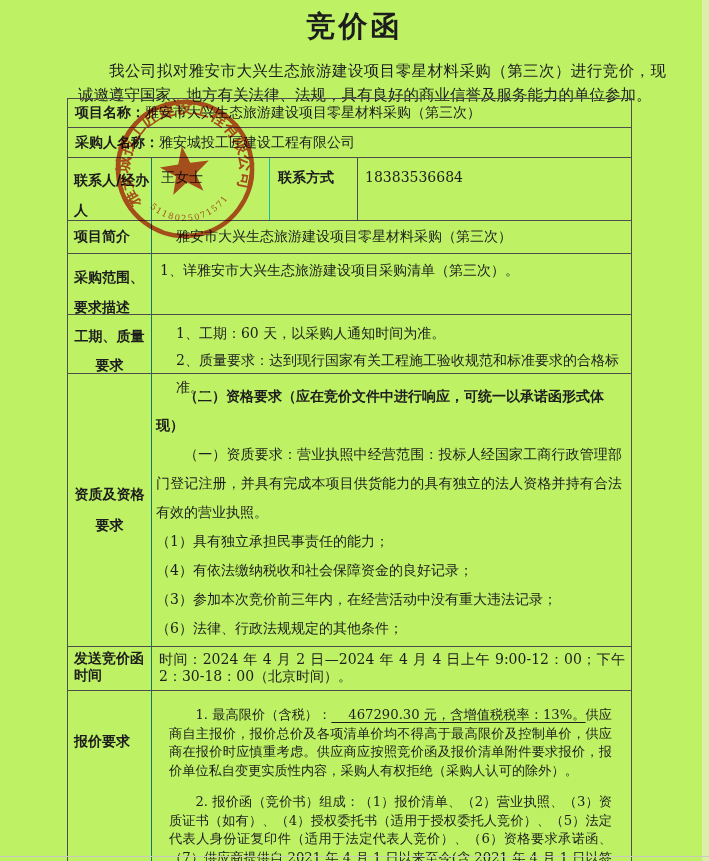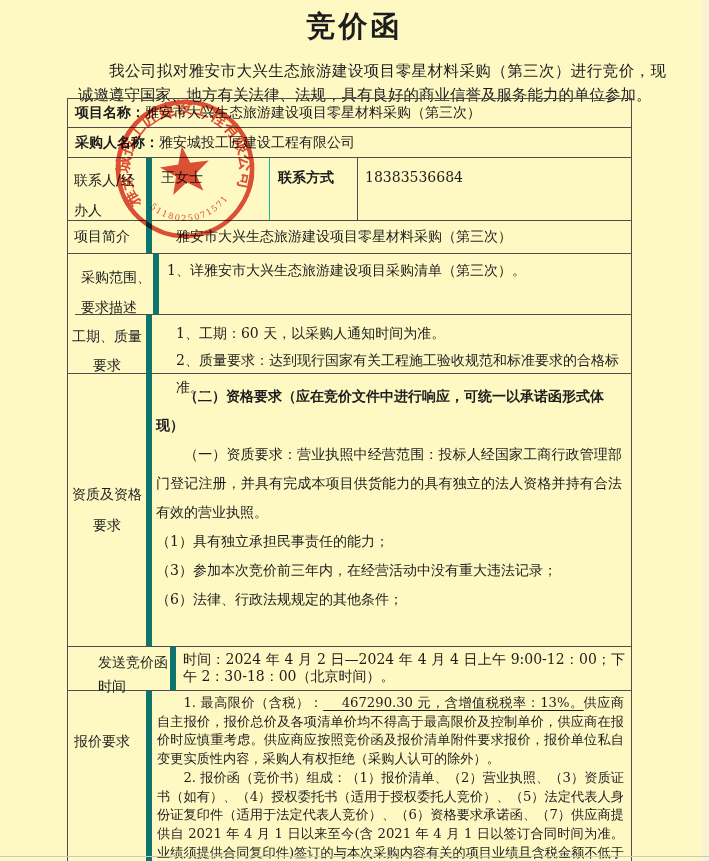--- a/index.html
+++ b/index.html
@@ -1,18 +1,18 @@
 <!DOCTYPE html>
 <html><head>
 <meta charset="utf-8">
 <style>
   html,body{margin:0;padding:0;background:#ffffff;}
   .page{
     position:relative;width:709px;height:861px;overflow:hidden;
-    background:#fef9c3;color:#1d1d1d;
+    background:#bef264;color:#1d1d1d;
     font-family:"DejaVu Serif","Liberation Serif",serif;
   }
   .scan-edge{position:absolute;right:0;top:0;width:7px;height:100%;background:#f2eedf;opacity:.55;}
   .scan-bottom-line{position:absolute;left:0;top:856px;width:100%;height:1px;background:#c9c9c2;}
   .doc-title{
     position:absolute;top:7px;left:0;width:100%;text-align:center;
     font-size:29px;font-weight:bold;letter-spacing:3px;
   }
   .intro{
     position:absolute;top:46px;left:64px;width:588px;margin:14px;
@@ -21,54 +21,54 @@
   
   .tbl{
     position:absolute;left:67px;top:98px;width:565px;box-sizing:border-box;
     border:1px solid #4e4e4e;border-bottom:none;font-size:14px;
   }
   .row{display:flex;box-sizing:border-box;border-bottom:1px solid #4e4e4e;}
   .row:last-child{border-bottom:none;}
   .cellfull{flex:1;display:flex;align-items:center;padding:0 8px 0 7px;box-sizing:border-box;}
   .b{font-weight:bold;}
   .lbl{
-    flex:0 0 84px;width:84px;box-sizing:border-box;border-right:6px solid #0f766e;
-    font-weight:normal;
+    flex:0 0 84px;width:84px;box-sizing:border-box;border-right:1px solid #0f766e;
+    font-weight:bold;
   }
   .val{flex:1;box-sizing:border-box;min-width:0;}
   .h-r1{height:29px;}
   .h-r2{height:30px;}
   .h-r3{height:63px;}
   .h-r4{height:33px;gap:16px;}
-  .h-r5{height:61px;margin-left:7px;}
+  .h-r5{height:61px;}
   .h-r6{height:59px;}
   .h-r7{height:273px;}
   .h-r8{height:44px;}
   .h-r9{height:172px;}
   
   .c-name{flex:0 0 118px;width:118px;box-sizing:border-box;border-right:1px solid #14b8a6;padding:11px 0 0 9px;}
   .c-mlabel{flex:0 0 88px;width:88px;box-sizing:border-box;border-right:1px solid #4e4e4e;padding:11px 0 0 8px;font-weight:bold;}
   .c-phone{flex:1;padding:11px 0 0 7px;font-family:"DejaVu Serif","Liberation Serif",serif;}
   .lbl-r3{padding:7px 0 0 6px;line-height:30px;}
   .lbl-r4{display:flex;align-items:center;padding-left:6px;}
   .lbl-r5{padding:8px 0 0 6px;line-height:30px;}
   .lbl-r6{text-align:center;padding:7px 2px 0 2px;line-height:29px;}
   .lbl-r7{display:flex;flex-direction:column;justify-content:center;text-align:center;line-height:31px;padding:0 2px;}
-  .lbl-r8{padding:3px 0 0 6px;line-height:24px;margin-left:24px;}
+  .lbl-r8{padding:3px 0 0 6px;line-height:17px;}
   .lbl-r9{padding:42px 0 0 6px;}
   .val-r4{display:flex;align-items:center;padding-left:8px;}
   .val-r5{padding:8px 8px 0 8px;}
   .val-r6{padding:5px 8px 0 8px;line-height:27px;margin-left:16px;}
   .val-r7{padding:8px 9px 0 4px;line-height:29px;}
   .val-r7 p{margin:0;}
   .indent2{text-indent:2em;}
   .just{text-align:justify;}
   .val-r8{padding:4px 6px 0 7px;line-height:17px;text-align:justify;}
   .val-r9{padding:3px 7px 0 5px;font-size:13.2px;line-height:18.7px;text-align:justify;}
-  .val-r9 p{margin:0;text-indent:2em;}
+  .val-r9 p{margin:12px;text-indent:2em;}
   .uline{text-decoration:underline;text-underline-offset:3px;}
   
   .stamp{
     position:absolute;left:112px;top:96px;width:146px;height:146px;
     transform:rotate(-8deg);mix-blend-mode:multiply;opacity:.88;pointer-events:none;
   }
   .stamp svg{display:block;width:146px;height:146px;}
 </style>
 </head>
 <body>
@@ -119,20 +119,21 @@
         <div>2、质量要求：达到现行国家有关工程施工验收规范和标准要求的合格标准。</div>
       </div>
     </div>
 
     <div class="row h-r7">
       <div class="lbl lbl-r7">资质及资格要求</div>
       <div class="val val-r7">
         <p class="indent2 b">（二）资格要求（应在竞价文件中进行响应，可统一以承诺函形式体现）</p>
         <p class="indent2 just">（一）资质要求：营业执照中经营范围：投标人经国家工商行政管理部门登记注册，并具有完成本项目供货能力的具有独立的法人资格并持有合法有效的营业执照。</p>
         <p>（1）具有独立承担民事责任的能力；</p>
+        <p>（4）有依法缴纳税收和社会保障资金的良好记录；</p>
         <p>（3）参加本次竞价前三年内，在经营活动中没有重大违法记录；</p>
         <p>（6）法律、行政法规规定的其他条件；</p>
       </div>
     </div>
 
     <div class="row h-r8">
       <div class="lbl lbl-r8">发送竞价函时间</div>
       <div class="val val-r8">时间：2024 年 4 月 2 日—2024 年 4 月 4 日上午 9:00-12：00；下午 2：30-18：00（北京时间）。</div>
     </div>
 

